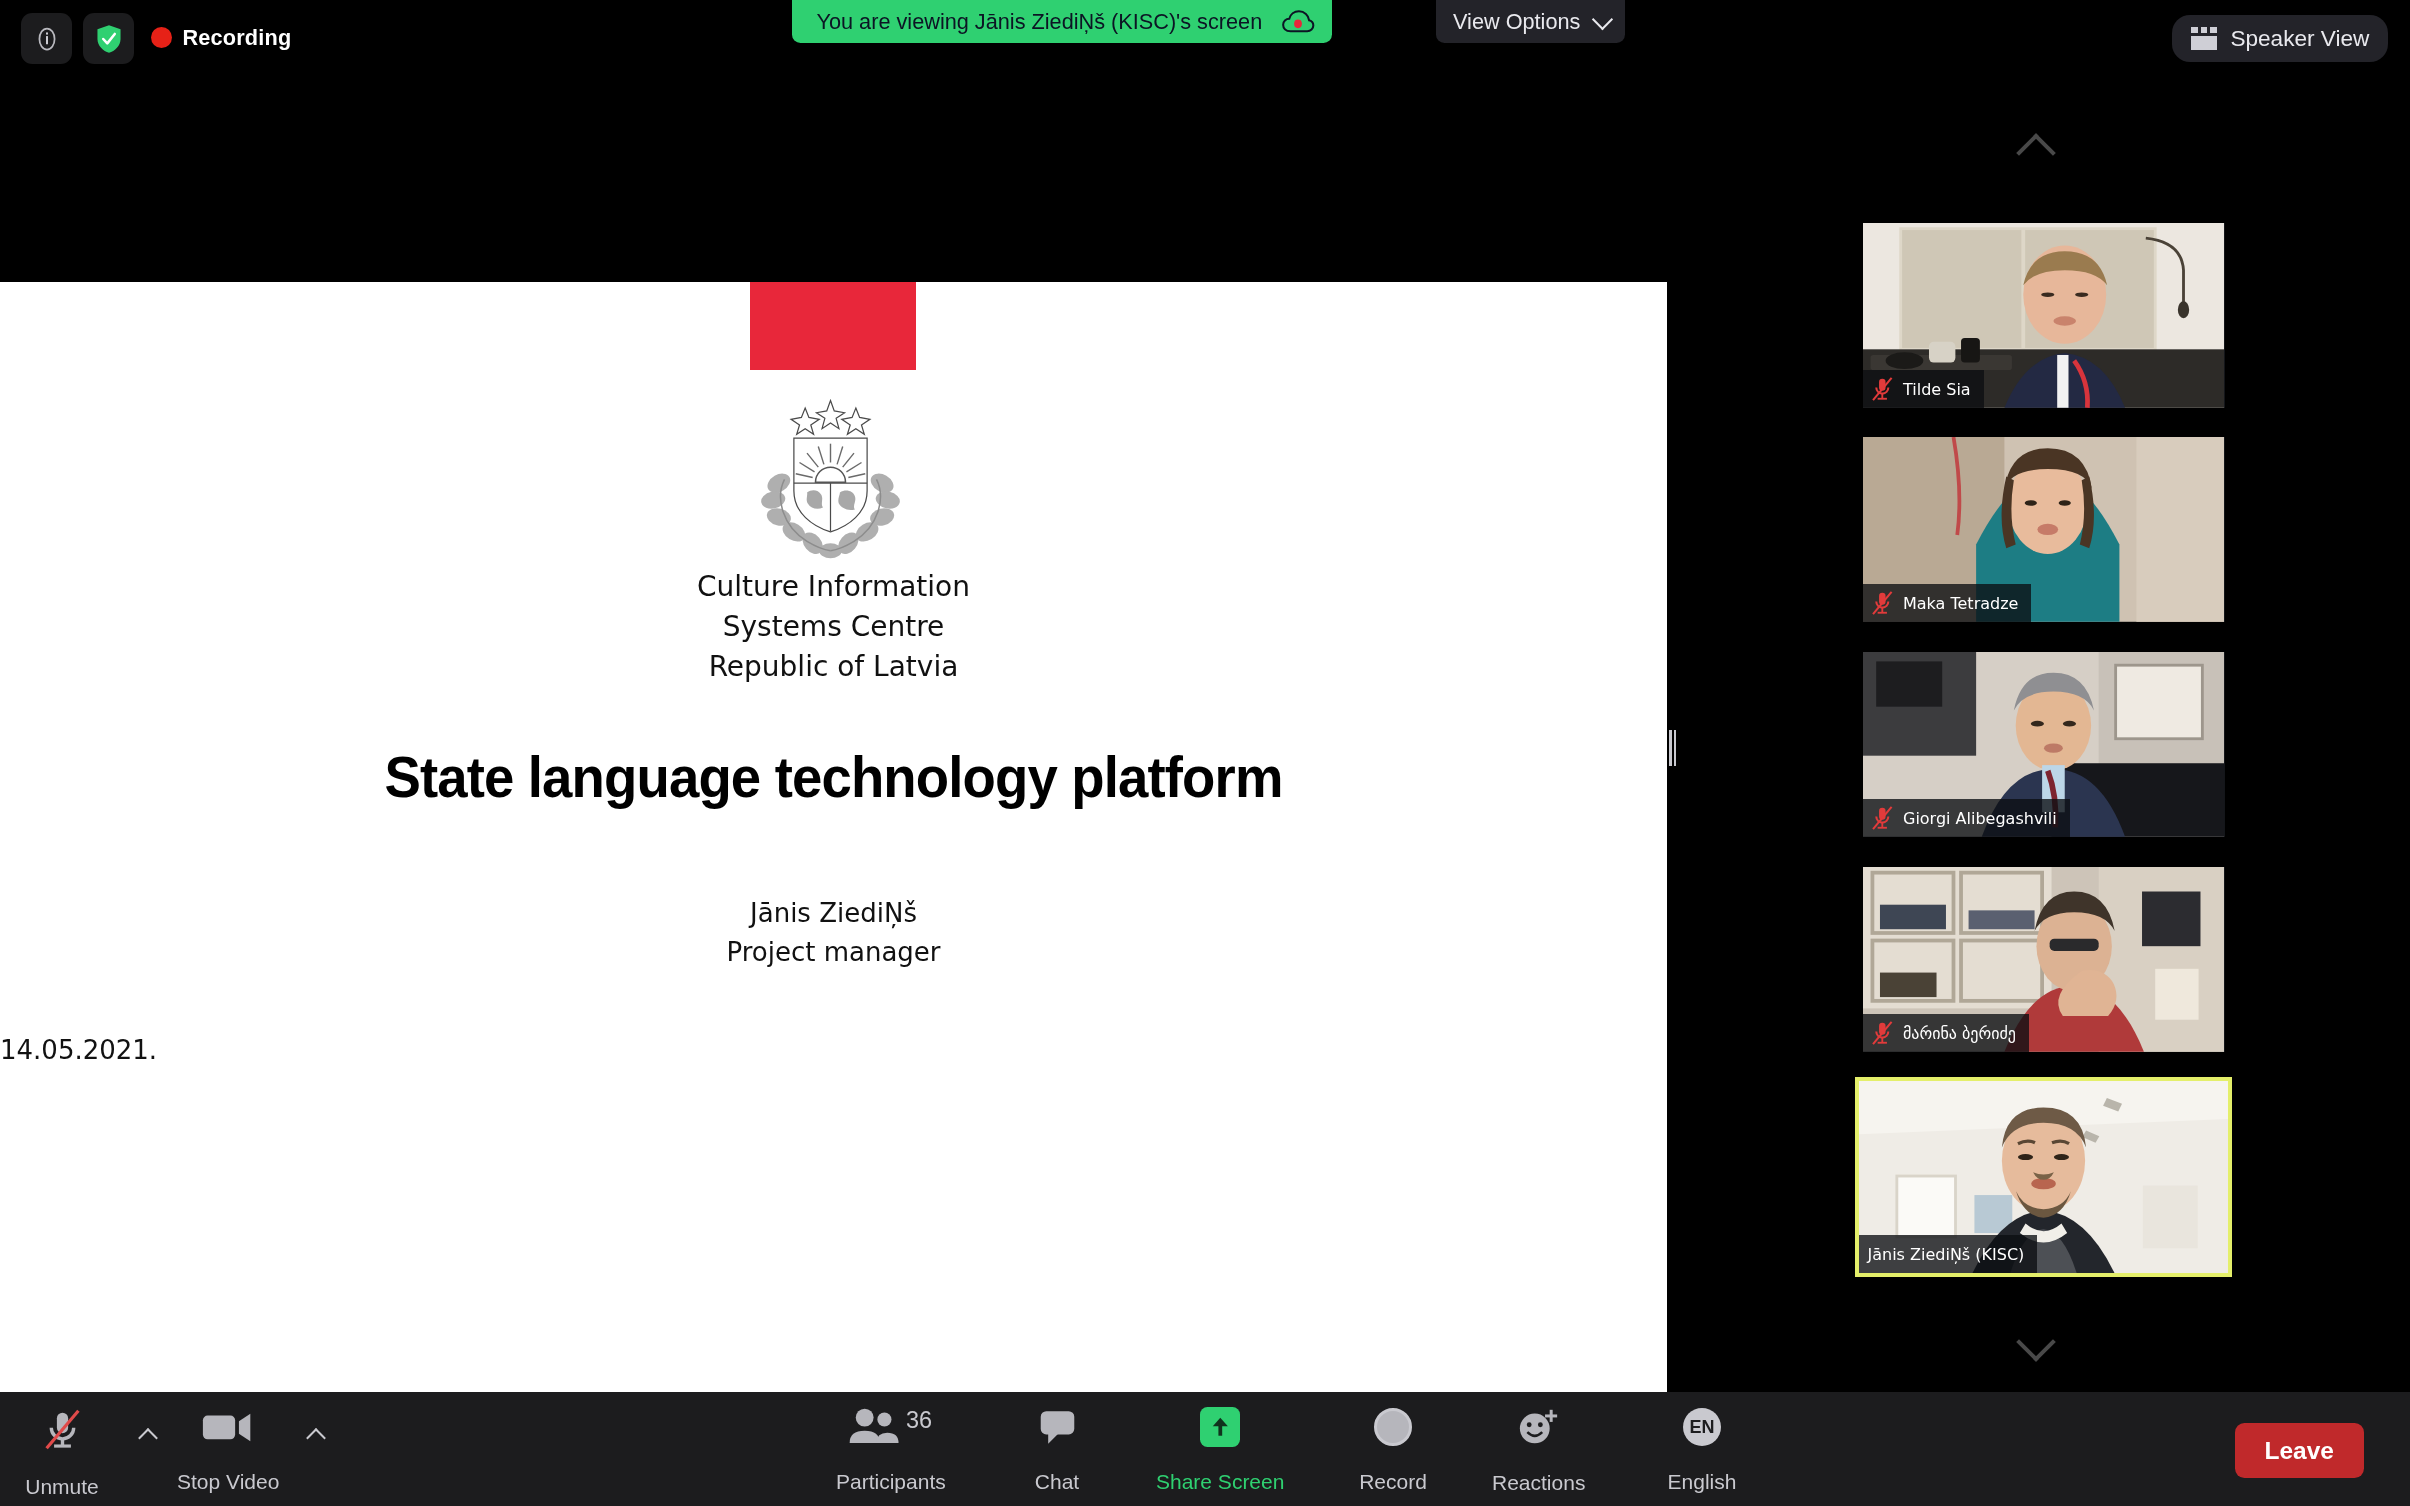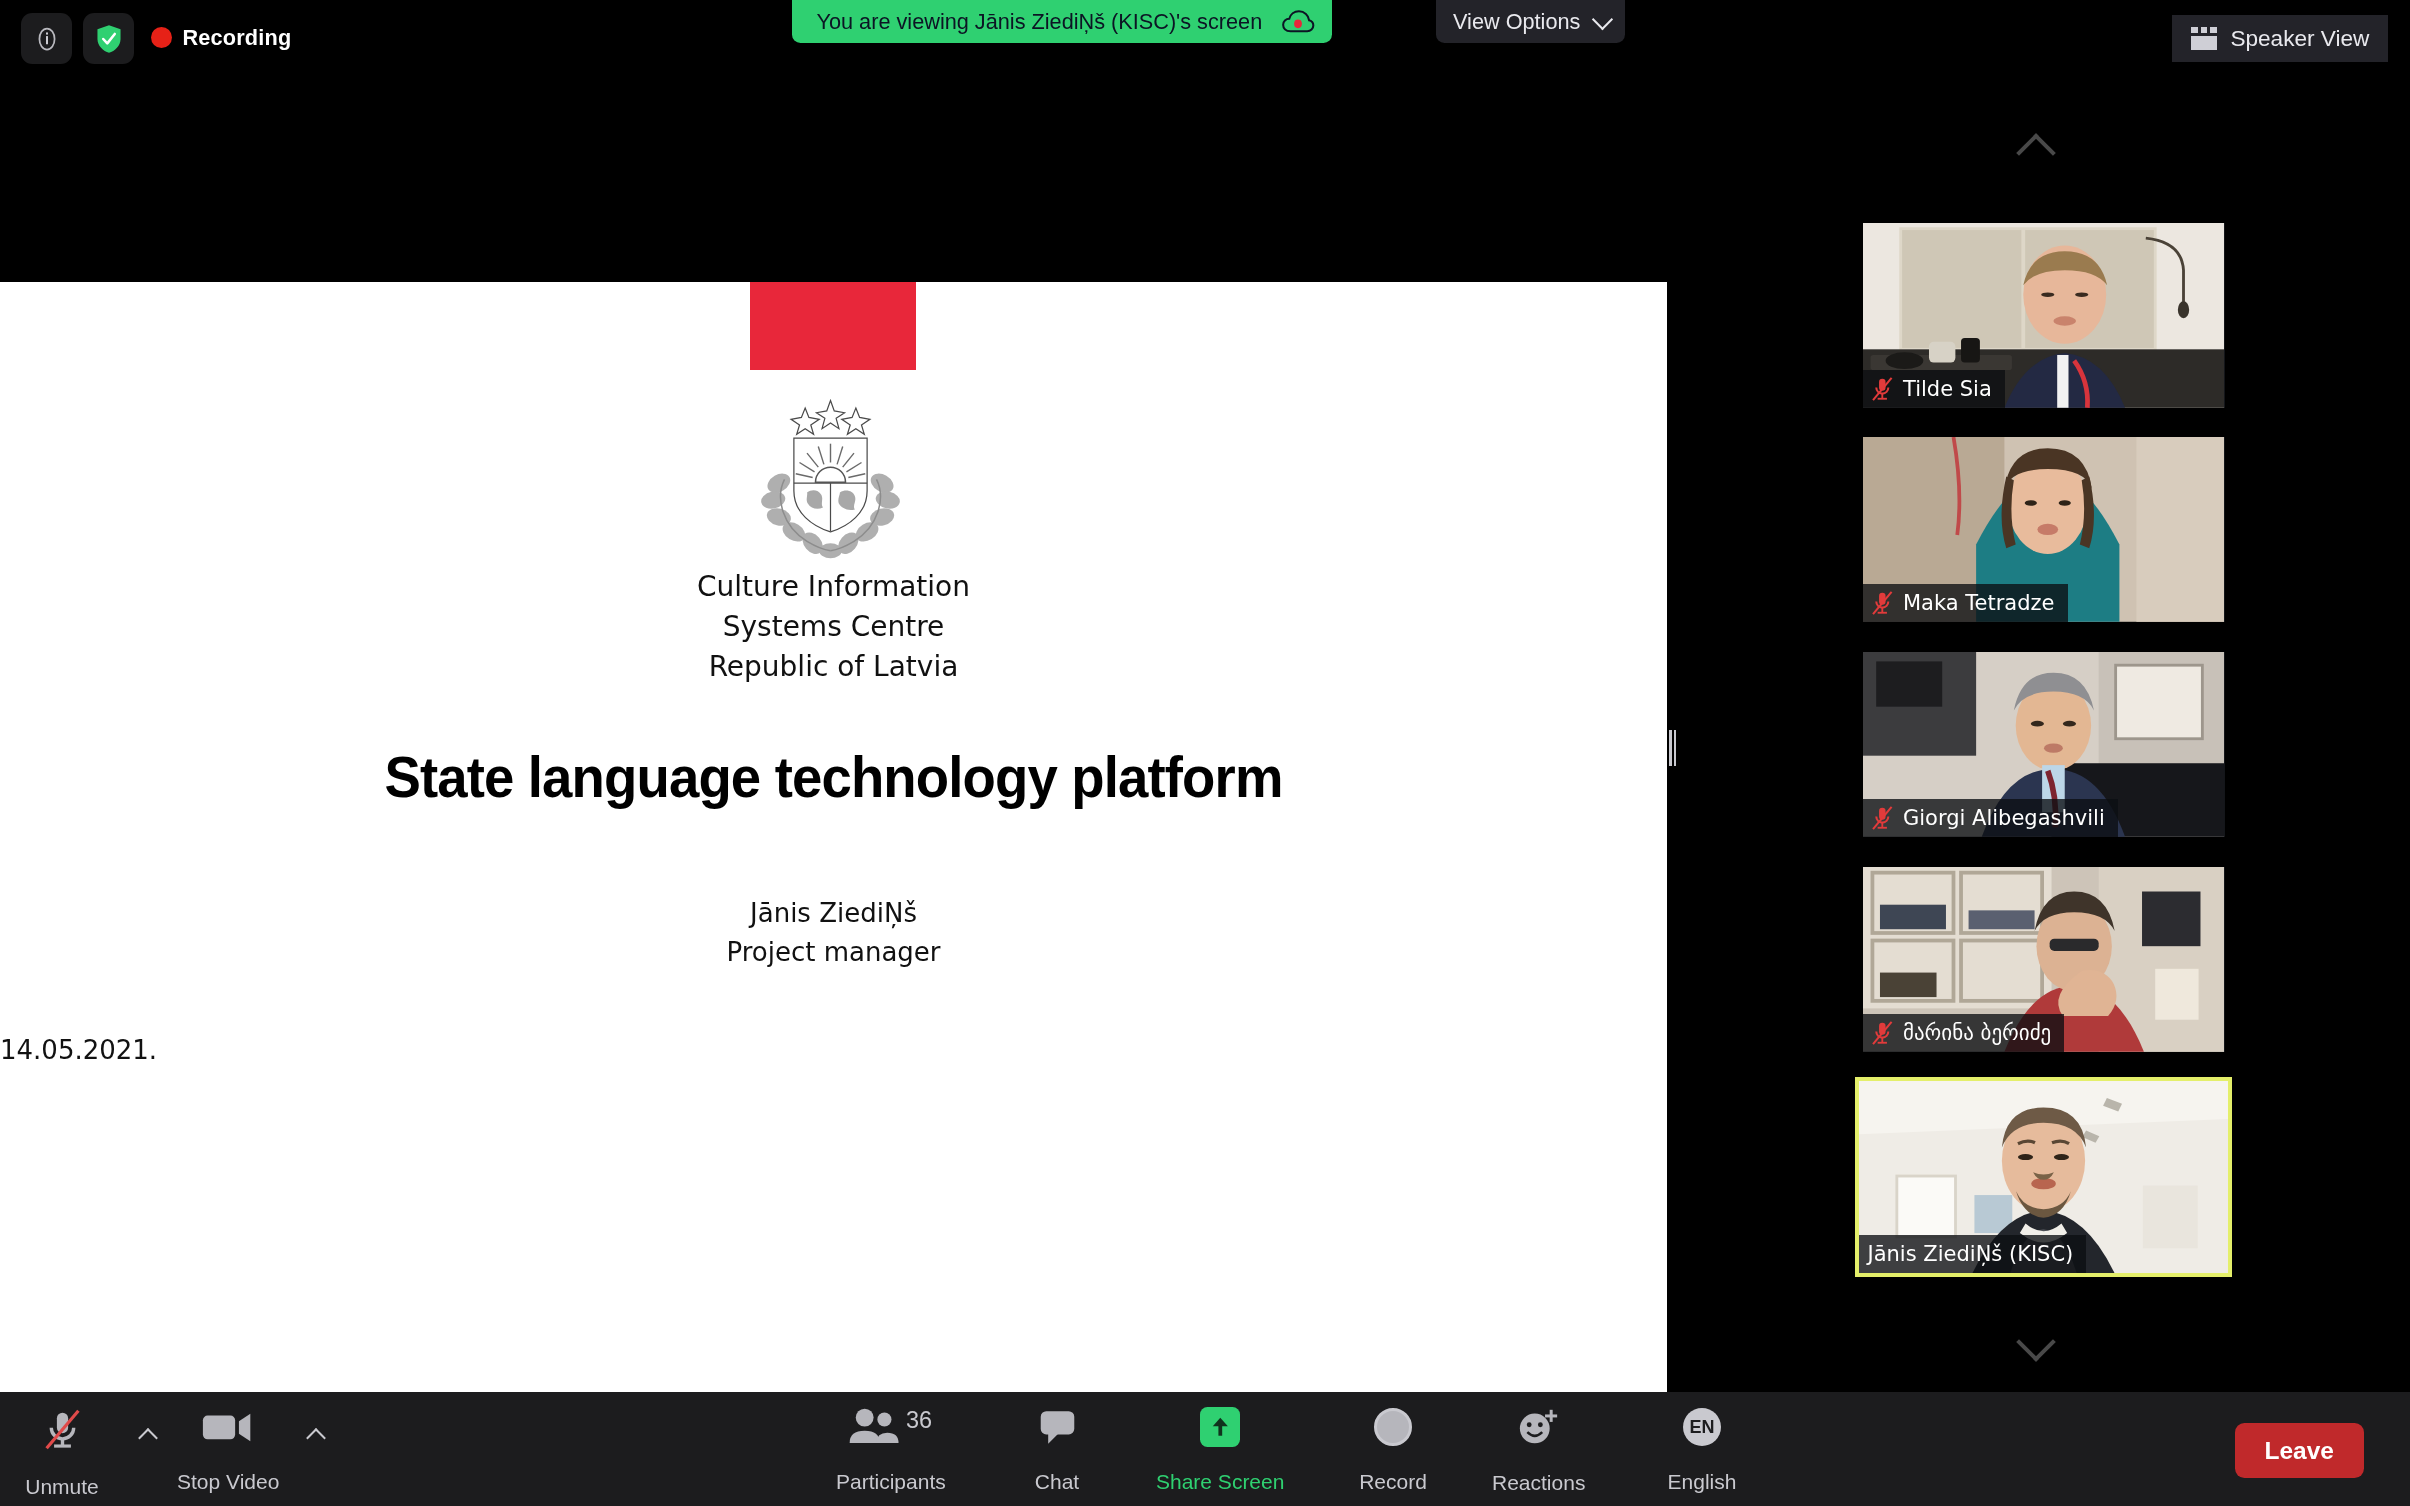--- a/index.html
+++ b/index.html
@@ -38,21 +38,21 @@
     position: absolute; left: 1436px; top: 0; height: 43px;
     background: #232329; border-bottom-left-radius: 8.5px; border-bottom-right-radius: 8.5px;
     display: flex; align-items: center; gap: 13px; padding: 0 17px;
   }
   .view-options-text { color: #e9e9ee; font-size: 21.7px; white-space: nowrap; }
   .chev-sm { width: 15px; height: 15px; border-right: 2.8px solid #e9e9ee; border-bottom: 2.8px solid #e9e9ee;
              transform: rotate(45deg) translateY(-2.8px); }
 
   .speaker-view {
     position: absolute; right: 22.6px; top: 15px; height: 47px;
-    background: #232329; border-radius: 0;
+    background: #232329; border-radius: 18px;
     display: flex; align-items: center; gap: 13px; padding: 0 19px;
   }
   .speaker-view-text { color: #e9e9ee; font-size: 22.6px; white-space: nowrap; }
   .layout-icon { width: 26px; height: 22.6px; position: relative; }
   .layout-icon i { position: absolute; background: #cfcfd6; display: block; }
   .layout-icon .t1 { left: 0; top: 0; width: 6.6px; height: 5.6px; }
   .layout-icon .t2 { left: 9.4px; top: 0; width: 6.6px; height: 5.6px; }
   .layout-icon .t3 { left: 19px; top: 0; width: 6.6px; height: 5.6px; }
   .layout-icon .body { left: 0; top: 8.5px; width: 25.4px; height: 14px; }
 
@@ -119,21 +119,21 @@
     display: flex; align-items: center; justify-content: center;
   }
   .tile.active .tile-video { width: 100%; height: 100%; }
   .tile-video { position: absolute; inset: 0; }
   .name-badge {
     position: absolute; left: 0; bottom: 0; height: 38px;
     background: rgba(12,14,18,.78);
     display: flex; align-items: center; gap: 9.4px; padding: 0 13px 0 8.5px;
   }
   .tile.active .name-badge { left: 0; bottom: 0; }
-  .name-badge .nb-text { color: #fff; font-size: 21px; white-space: nowrap;
+  .name-badge .nb-text { color: #fff; font-size: 16px; white-space: nowrap;
                          font-family: "DejaVu Sans", sans-serif; }
   .mute-icon { width: 22.6px; height: 26px; position: relative; flex: 0 0 auto; }
 
   
   .toolbar {
     position: absolute; left: 0; bottom: 0; width: 2411px; height: 115px;
     background: #1c1c1e;
   }
   .tb-item {
     position: absolute; top: 15px; height: 87px;

